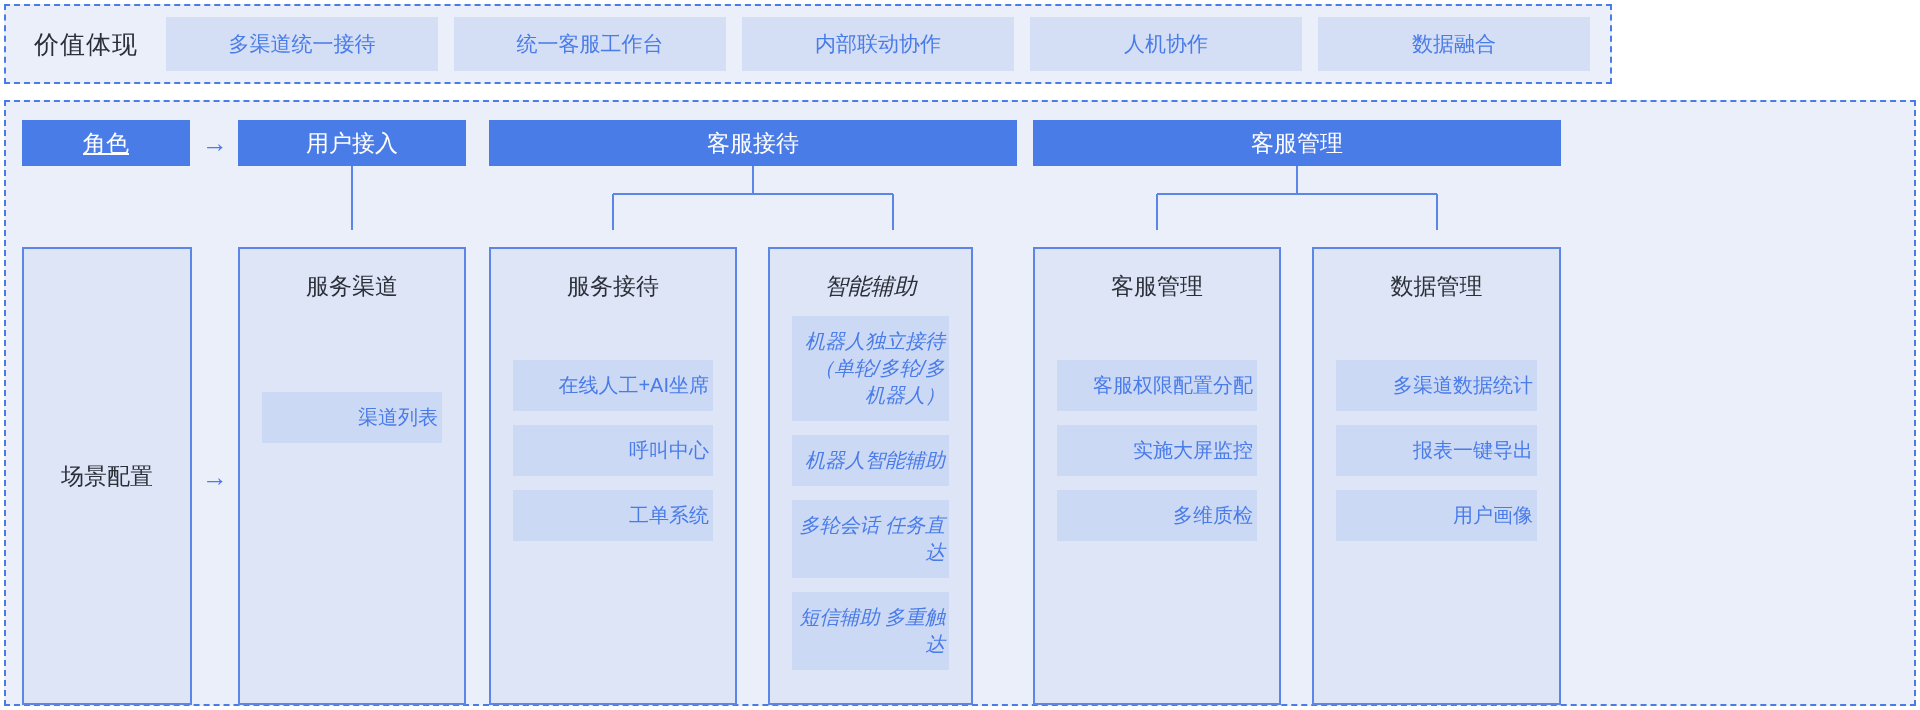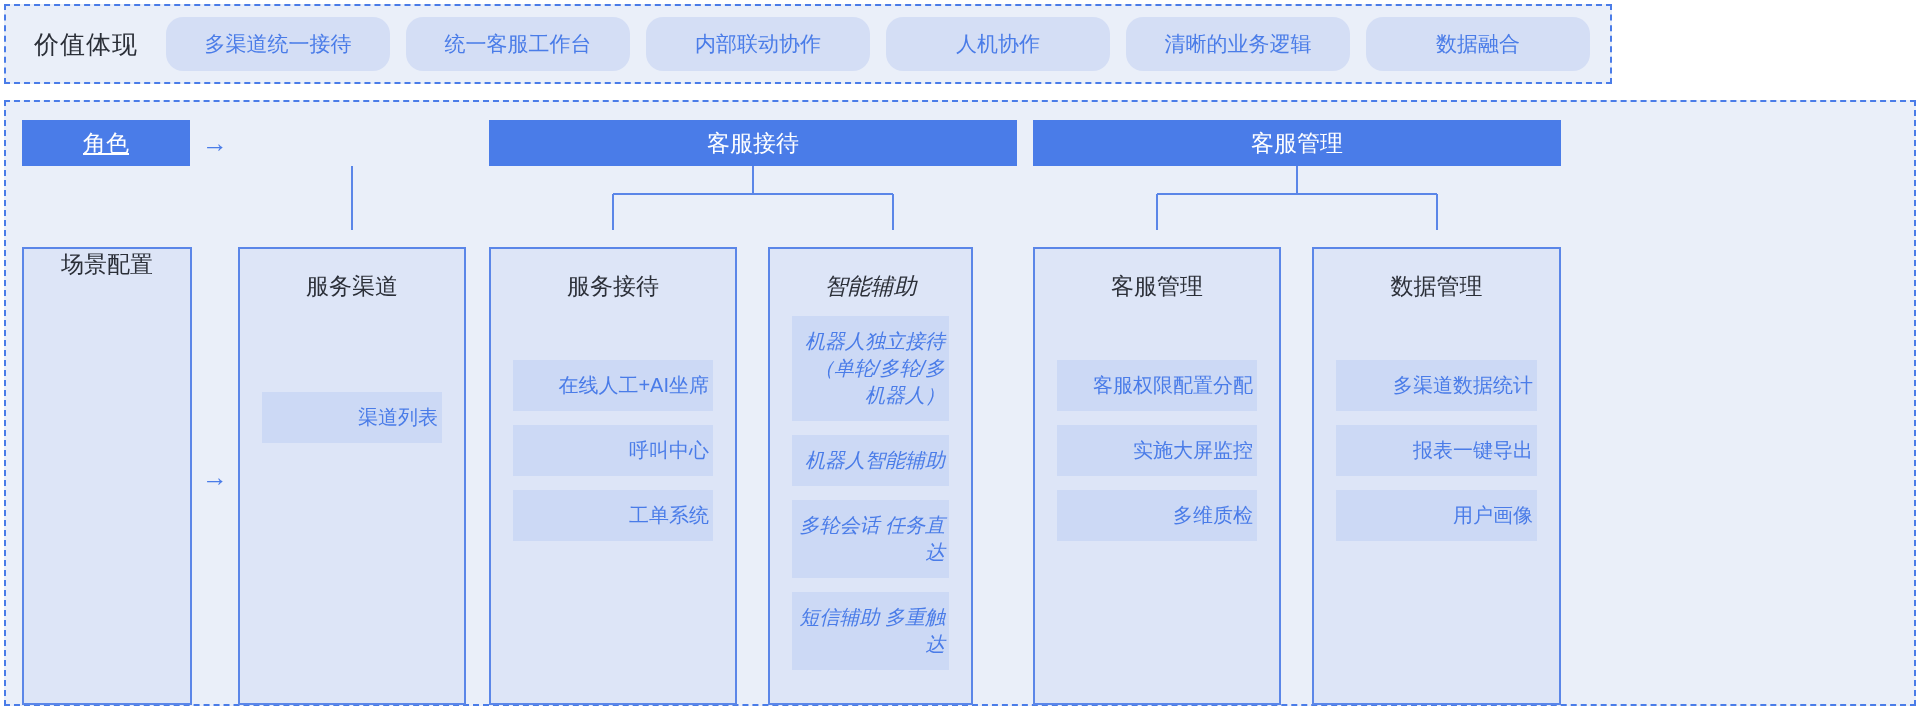--- a/index.html
+++ b/index.html
@@ -38,21 +38,20 @@
   .value-chip {
     flex: 1 1 0;
     height: 54px;
     background: #d4def5;
     color: #4a7ce8;
     font-size: 21px;
     display: flex;
     align-items: center;
     justify-content: center;
     white-space: nowrap;
-    border-radius: 17px;
   }
 
   
   #arch-section {
     position: absolute;
     left: 4px; top: 100px;
     width: 1912px; height: 606px;
     border: 2px dashed #4a7ce8;
     background: #eaeff9;
   }
@@ -134,58 +133,58 @@
 
   
   #card-scene    { left: 16px;   width: 170px; }
   #card-channel  { left: 232px;  width: 228px; }
   #card-reception{ left: 483px;  width: 248px; }
   #card-ai       { left: 762px;  width: 205px; font-style: italic; }
   #card-agent    { left: 1027px; width: 248px; }
   #card-data     { left: 1306px; width: 249px; }
 
   
-  #card-scene { }
+  #card-scene { justify-content: center; }
   #card-scene .card-title { margin-top: 0; }
 
   
   #card-channel .card-items { margin-top: 90px; }
   #card-reception .card-items { margin-top: 58px; }
   #card-ai .card-items { margin-top: 14px; }
   #card-agent .card-items { margin-top: 58px; }
   #card-data .card-items { margin-top: 58px; }
 </style>
 </head>
 <body>
 
 <div id="value-section">
   <div id="value-label">价值体现</div>
   <div id="value-chips">
     <div class="value-chip">多渠道统一接待</div>
     <div class="value-chip">统一客服工作台</div>
     <div class="value-chip">内部联动协作</div>
     <div class="value-chip">人机协作</div>
-    <div class="value-chip">清晰的业务逻辑</div>
     <div class="value-chip">数据融合</div>
   </div>
 </div>
 
 <div id="arch-section">
 
   <svg id="connectors" viewBox="0 0 1908 602" preserveAspectRatio="none">
 
     <path d="M346,64 L346,128" stroke="#5b86e8" stroke-width="2" fill="none"></path>
 
     <path d="M747,64 L747,92 M607,92 L887,92 M607,92 L607,128 M887,92 L887,128" stroke="#5b86e8" stroke-width="2" fill="none"></path>
 
     <path d="M1291,64 L1291,92 M1151,92 L1431,92 M1151,92 L1151,128 M1431,92 L1431,128" stroke="#5b86e8" stroke-width="2" fill="none"></path>
   </svg>
 
   <div class="hdr" id="hdr-role">角色</div>
   <div class="arrow" id="arrow-top">→</div>
+  <div class="hdr" id="hdr-access">用户接入</div>
   <div class="hdr" id="hdr-service">客服接待</div>
   <div class="hdr" id="hdr-manage">客服管理</div>
 
   <div class="arrow" id="arrow-mid">→</div>
 
   <div class="card" id="card-scene">
     <div class="card-title">场景配置</div>
   </div>
 
   <div class="card" id="card-channel">

